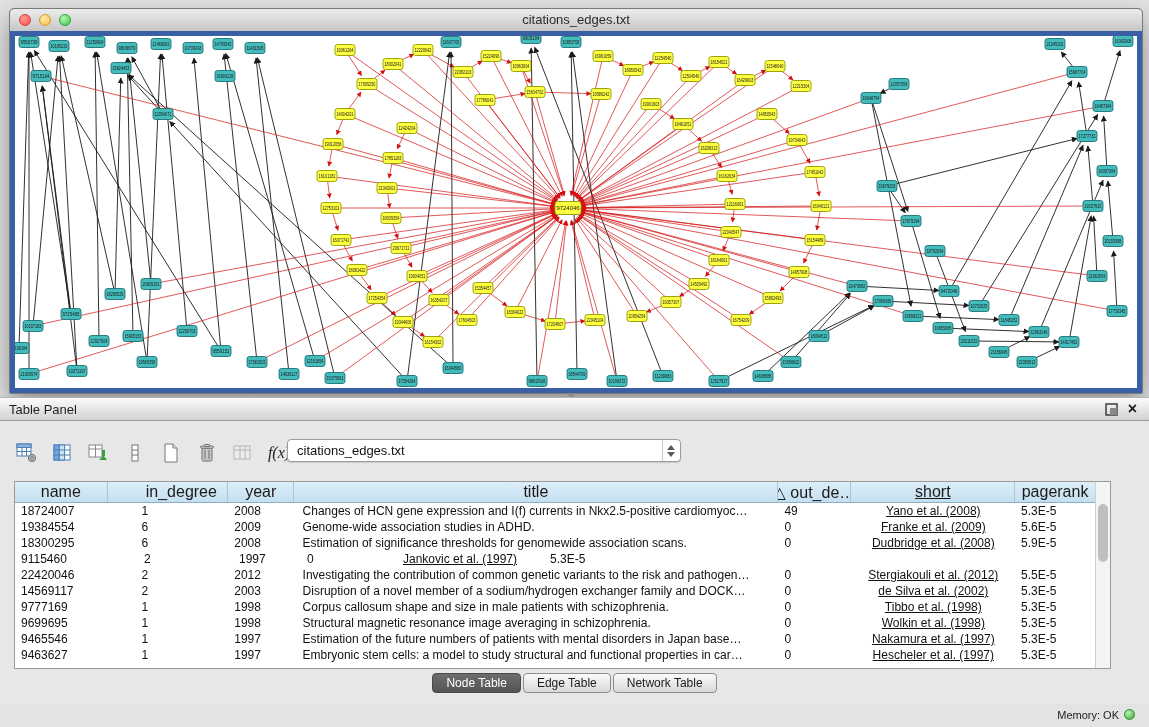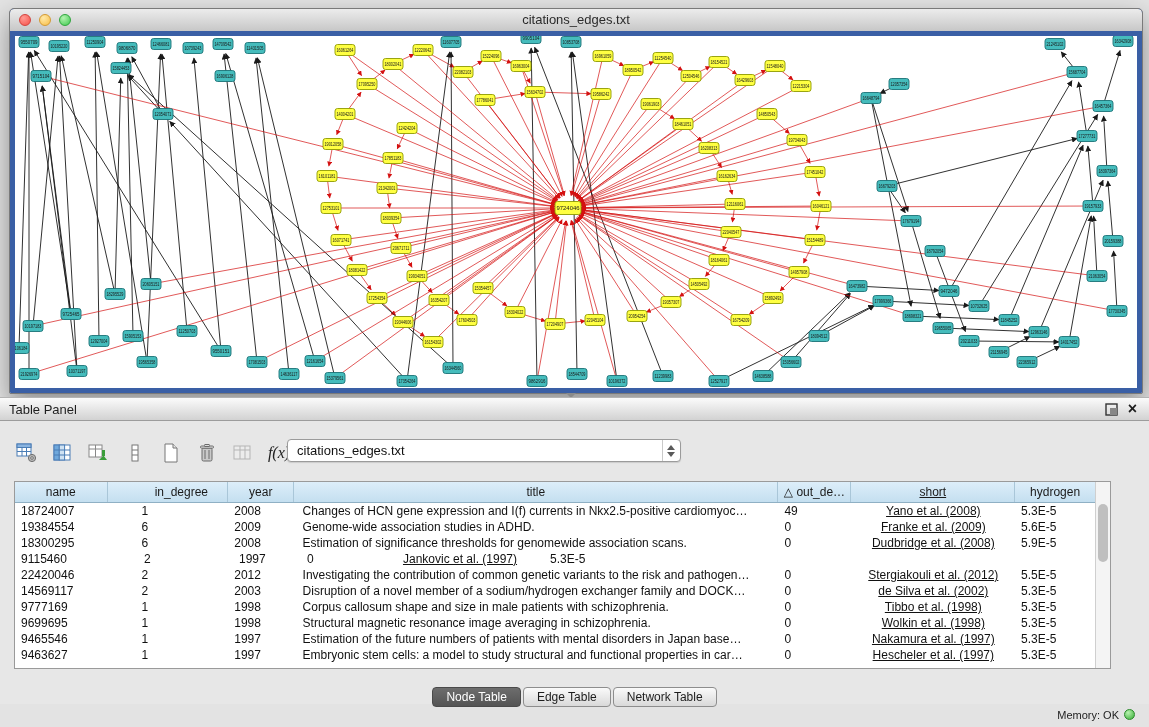--- a/index.html
+++ b/index.html
@@ -50,36 +50,36 @@
     border-left:1px solid #c9c9c9;margin-right:1px;}
   .tri-up{width:0;height:0;border-left:4px solid transparent;border-right:4px solid transparent;border-bottom:5px solid #5a5a5a;}
   .tri-down{width:0;height:0;border-left:4px solid transparent;border-right:4px solid transparent;border-top:5px solid #5a5a5a;}
 
   
   .table-wrap{position:absolute;left:14px;top:60px;width:1097px;height:188px;background:#fff;
     border:1px solid #9a9a9a;box-sizing:border-box;overflow:hidden;}
   .thead{display:flex;height:20px;background:linear-gradient(#ddeefa,#c4dff0);
     border-bottom:1px solid #8fb0c4;width:1081px;}
   .hcell{box-sizing:border-box;border-right:1px solid #a9c6d8;display:flex;align-items:center;
-    justify-content:center;font-size:12px;color:#1a1a1a;white-space:nowrap;overflow:hidden;}
+    justify-content:center;font-size:16px;color:#1a1a1a;white-space:nowrap;overflow:hidden;}
   .trow{display:flex;height:16px;align-items:flex-end;width:1081px;}
   .tcell{box-sizing:border-box;font-size:12px;color:#111;white-space:nowrap;overflow:hidden;
     padding-left:6px;line-height:16px;}
   .c0{width:95px;} .c1{width:95px;margin-left:28px;} .c2{width:68px;} .c3{width:497px;}
   .c4{width:75px;} .c5{width:168px;text-decoration:underline;} .c6{width:83px;}
   .tcell.c3{padding-left:8px;}
   .tcell.c5{text-align:center;padding-left:0;}
   .vscroll{position:absolute;right:0;top:0;bottom:0;width:15px;background:#f4f4f4;
     border-left:1px solid #cfcfcf;box-sizing:border-box;}
   .vthumb{position:absolute;left:2px;top:22px;width:10px;height:58px;background:#bfbfbf;border-radius:6px;}
 
   
   .tabs{position:absolute;left:0;top:252px;width:1149px;display:flex;justify-content:center;gap:2px;}
   .tab-btn{height:20px;padding:0 13px;font-size:12px;line-height:19px;border:1px solid #8d8d8d;
-    border-radius:4px;background:linear-gradient(#fafafa,#d9d9d9);color:#1d1d1d;box-sizing:border-box;margin-top:14px;}
+    border-radius:4px;background:linear-gradient(#fafafa,#d9d9d9);color:#1d1d1d;box-sizing:border-box;}
   .tab-btn.selected{background:linear-gradient(#6d6d6d,#545454);color:#fff;border-color:#4a4a4a;}
 
   
   #status-bar{position:absolute;left:0;top:702px;width:1149px;height:25px;display:flex;
     align-items:center;justify-content:flex-end;gap:5px;padding-right:14px;box-sizing:border-box;}
   #status-bar .mem-label{font-size:11px;color:#222;}
   .mem-dot{width:11px;height:11px;border-radius:50%;border:1px solid #2a8a2a;
     background:radial-gradient(circle at 35% 30%,#b9f3b0,#35ad35);box-sizing:border-box;}
 </style>
 </head>
@@ -647,21 +647,21 @@
     </div>
 
     <div class="table-wrap">
       <div class="thead" id="table-head">
           <div class="hcell c0">name</div>
           <div class="hcell c1">in_degree</div>
           <div class="hcell c2">year</div>
           <div class="hcell c3">title</div>
           <div class="hcell c4">△ out_de…</div>
           <div class="hcell c5">short</div>
-          <div class="hcell c6">hydrogen</div>
+          <div class="hcell c6">pagerank</div>
         </div>
       <div id="table-rows">
           <div class="trow">
             <div class="tcell c0">18724007</div>
             <div class="tcell c1">1</div>
             <div class="tcell c2">2008</div>
             <div class="tcell c3">Changes of HCN gene expression and I(f) currents in Nkx2.5-positive cardiomyoc…</div>
             <div class="tcell c4">49</div>
             <div class="tcell c5">Yano et al. (2008)</div>
             <div class="tcell c6">5.3E-5</div>

